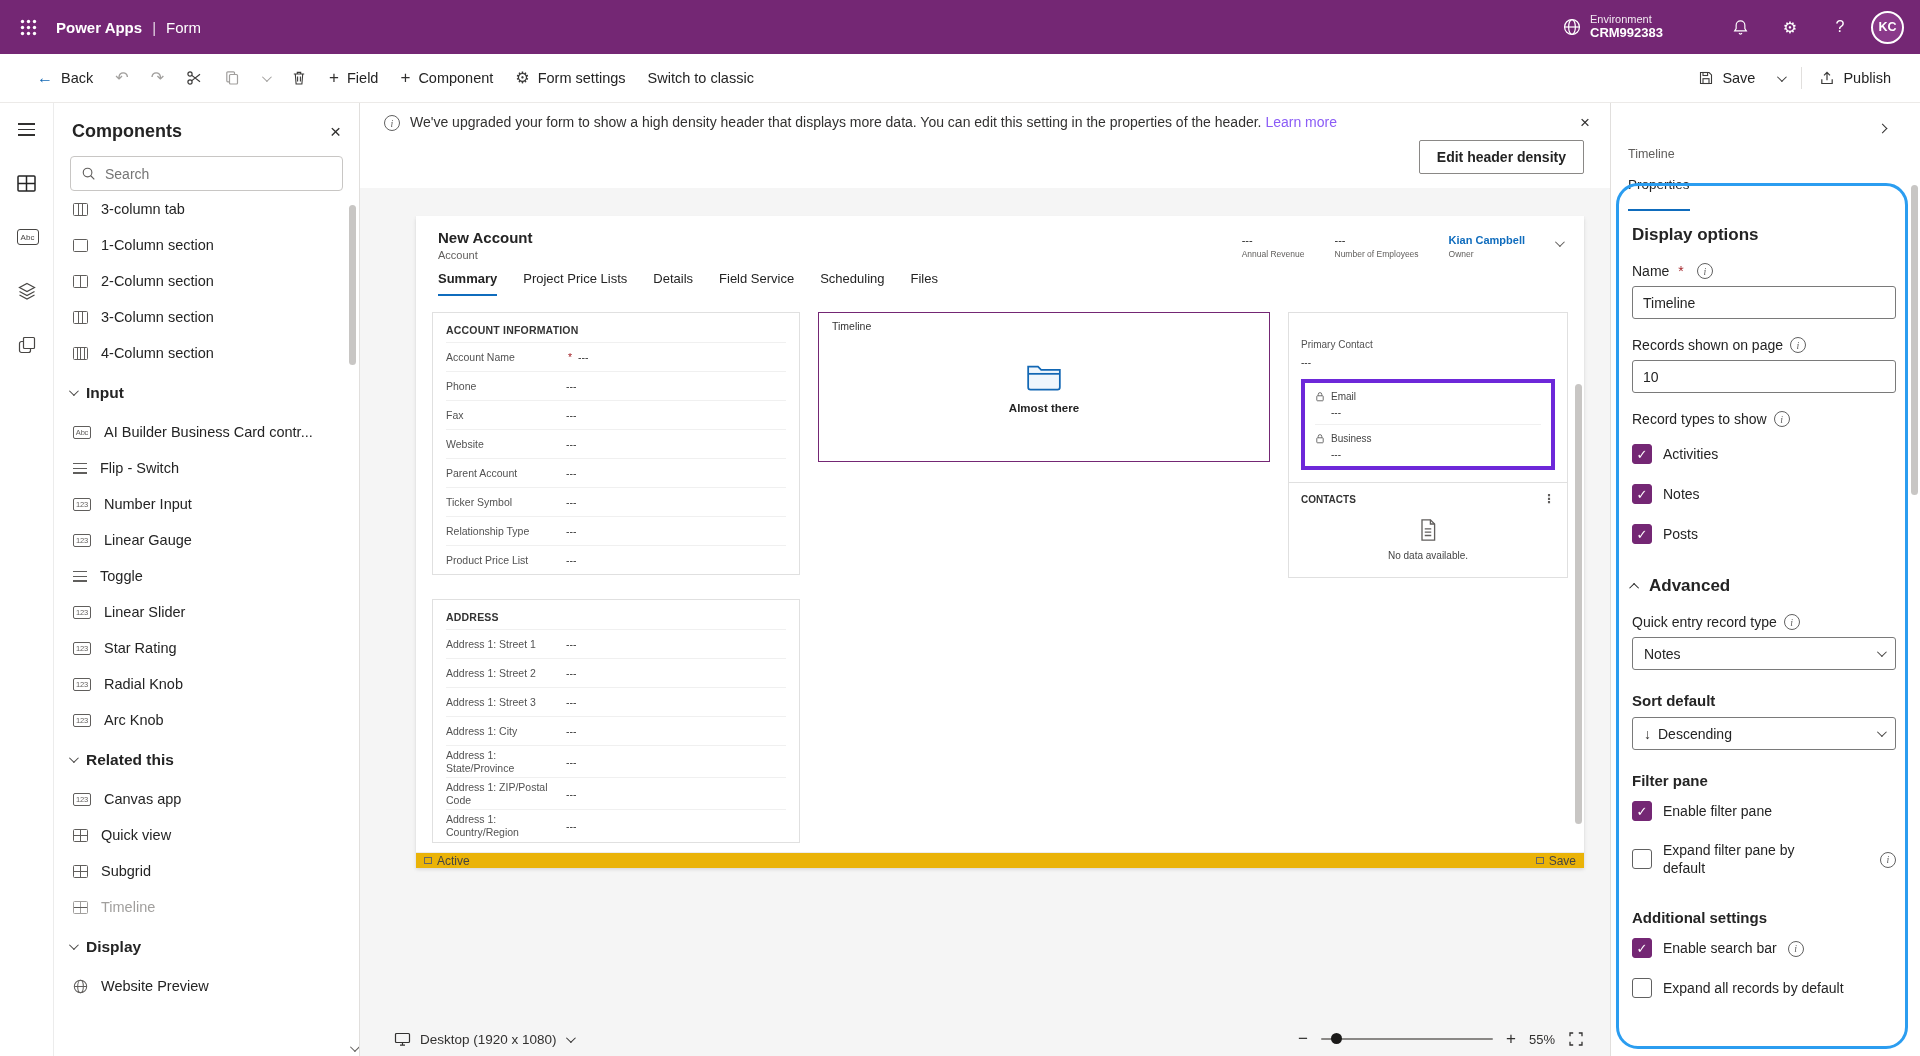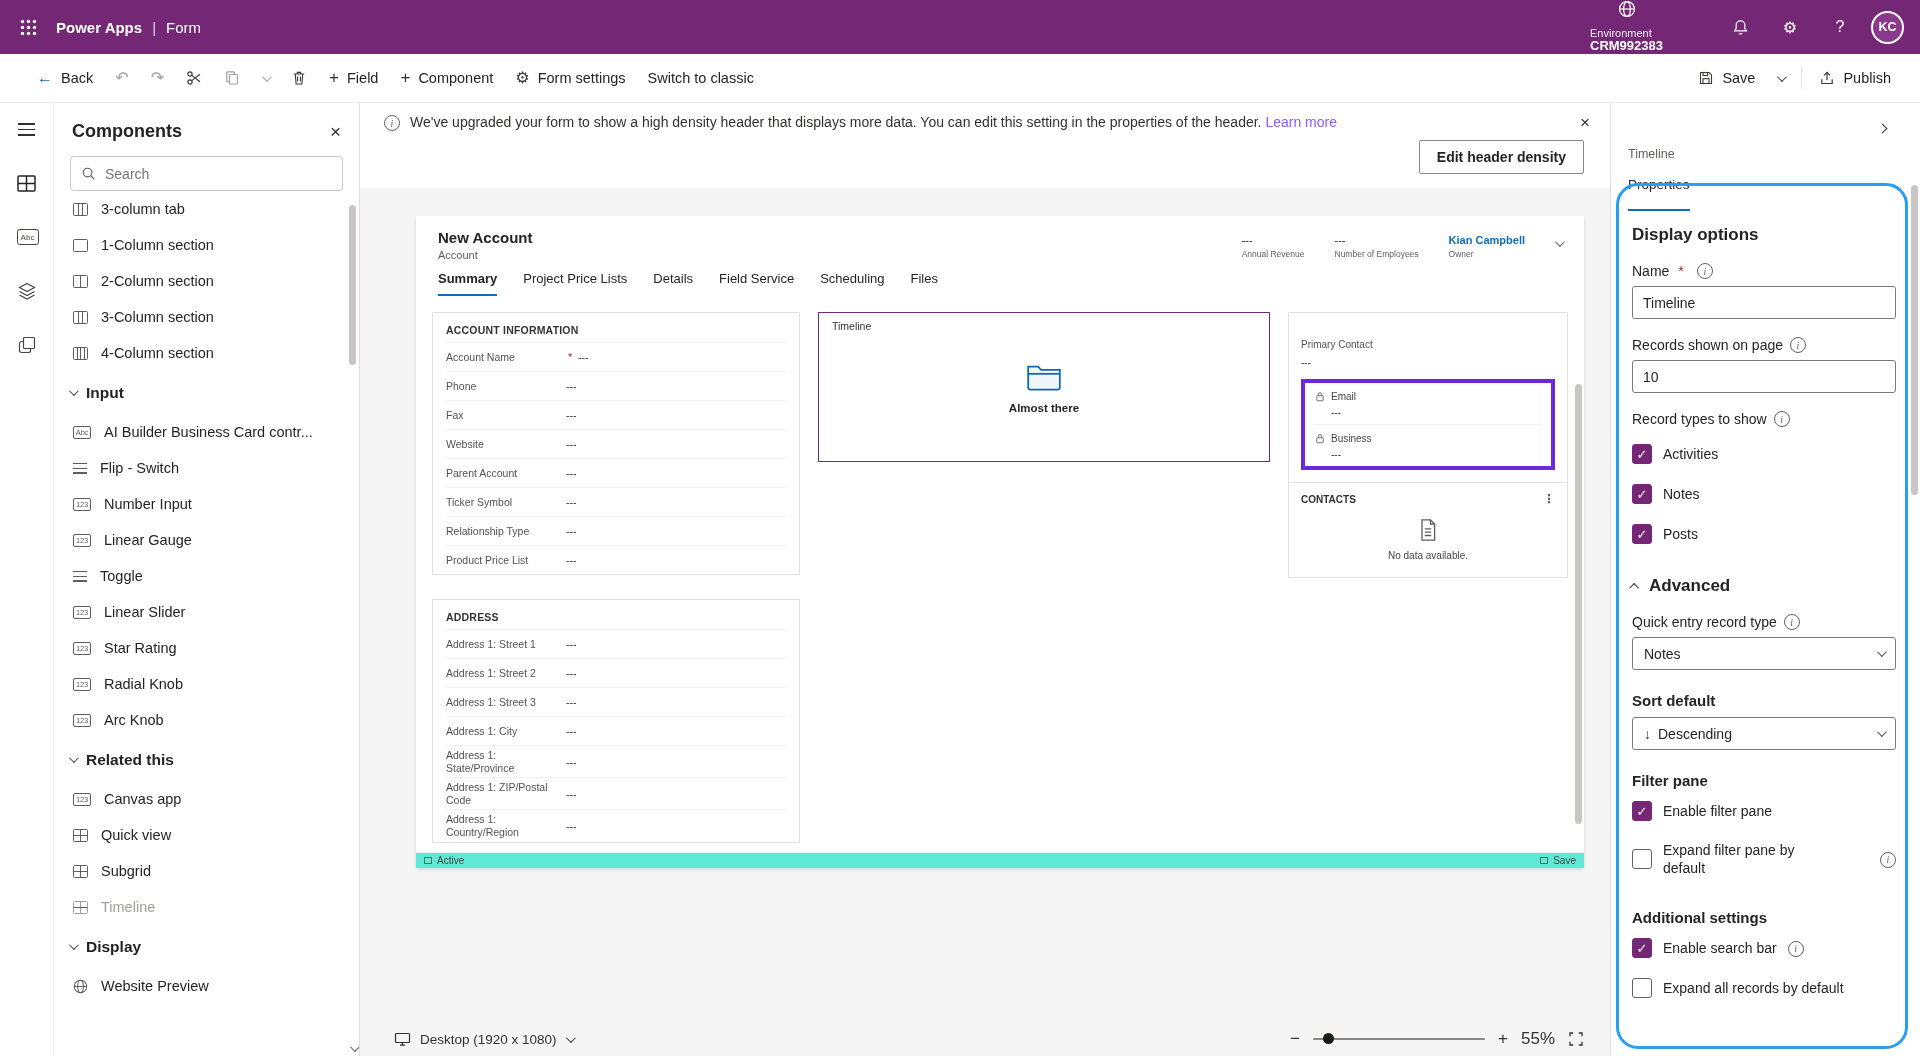--- a/index.html
+++ b/index.html
@@ -7,21 +7,21 @@
   body { font-family:"Liberation Sans","DejaVu Sans",sans-serif; color:#242424; background:#fff; font-size:14px; }
   .app { display:flex; flex-direction:column; height:100%; }
 
   
   .topbar { height:54px; background:#742774; color:#fff; display:flex; align-items:center; flex:none; }
   .waffle { width:56px; height:54px; display:grid; place-items:center; cursor:pointer; }
   .tb-title { display:flex; align-items:center; gap:10px; font-size:15px; }
   .tb-app { font-weight:bold; }
   .tb-sep { opacity:.8; font-weight:300; }
   .tb-right { margin-left:auto; display:flex; align-items:center; }
-  .env { display:flex; align-items:center; gap:9px; margin-right:52px;flex-direction:column; }
+  .env { display:flex; align-items:center; gap:9px; margin-right:52px; }
   .env-text { display:flex; flex-direction:column; line-height:1.15; }
   .env-label { font-size:11px; opacity:.9; }
   .env-name { font-size:13px; font-weight:600; }
   .tb-icon-btn { width:50px; height:54px; display:grid; place-items:center; font-size:16px; color:#fff; cursor:pointer; }
   .avatar { width:33px; height:33px; border-radius:50%; background:#8a3a8a; border:2px solid #fff; display:grid; place-items:center; font-size:12.5px; font-weight:600; margin:0 16px 0 6px; cursor:pointer; }
 
   
   .cmdbar { height:49px; background:#fff; border-bottom:1px solid #eceae8; display:flex; align-items:center; padding:0 18px 0 26px; flex:none; }
   .cbtn { display:flex; align-items:center; gap:8px; height:36px; padding:0 11px; font-size:14.5px; color:#242424; border-radius:3px; cursor:pointer; background:none; border:none; font-family:inherit; }
   .cico { font-size:16px; line-height:1; display:inline-flex; }
@@ -113,33 +113,33 @@
   .lock-card { border:4px solid #6d28d9; padding:0 10px; }
   .lock-row { padding:8px 0 6px 0; border-top:1px solid #f0f0f0; }
   .lock-row:first-child { border-top:none; }
   .lock-line { display:flex; align-items:center; gap:6px; font-size:10px; color:#444; }
   .lock-val { font-size:10px; color:#333; margin:5px 0 0 16px; }
   .contacts-box { border:1px solid #e0e0e0; border-top:none; padding:9px 12px 16px 12px; background:#fff; }
   .contacts-head { display:flex; justify-content:space-between; align-items:center; font-size:10px; font-weight:bold; color:#333; }
   .kebab { font-size:12px; color:#605e5c; cursor:pointer; }
   .nodata { text-align:center; padding-top:12px; }
   .nodata-text { font-size:10px; color:#444; margin-top:8px; }
-  .fc-foot { position:absolute; left:0; right:0; bottom:0; height:16px; background:#5eead4; border-top:1px solid #ededed; display:flex; align-items:center; justify-content:space-between; padding:0 8px; font-size:10px; color:#444; }
+  .fc-foot { position:absolute; left:0; right:0; bottom:0; height:16px; background:#eab308; border-top:1px solid #ededed; display:flex; align-items:center; justify-content:space-between; padding:0 8px; font-size:12px; color:#444; }
   .fc-foot-left, .fc-foot-right { display:flex; align-items:center; gap:5px; }
   .mini-sq { width:8px; height:7px; border:1px solid #666; display:inline-block; }
   .fc-scroll { position:absolute; right:2px; top:168px; width:7px; height:440px; background:#c8c6c4; border-radius:4px; }
 
   .canvas-foot { height:34px; display:flex; align-items:center; padding:0 26px 0 34px; flex:none; }
   .device-picker { display:flex; align-items:center; gap:9px; font-size:13.5px; color:#323130; cursor:pointer; }
   .zoom { margin-left:auto; display:flex; align-items:center; gap:13px; color:#323130; }
   .zoom-minus, .zoom-plus { font-size:17px; cursor:pointer; }
   .slider { position:relative; width:172px; height:14px; cursor:pointer; }
   .slider-track { position:absolute; left:0; right:0; top:6px; height:2px; background:#8a8886; border-radius:1px; }
   .slider-thumb { position:absolute; left:6%; top:1px; width:11px; height:11px; border-radius:50%; background:#1b1a19; }
-  .zoom-val { font-size:17px; }
+  .zoom-val { font-size:13px; }
 
   
   .props { width:310px; border-left:1px solid #e1dfdd; position:relative; overflow:hidden; background:#fff; flex:none; }
   .props-collapse { position:absolute; top:22px; right:34px; color:#323130; cursor:pointer; }
   .props-elem { position:absolute; top:44px; left:17px; font-size:12.5px; color:#605e5c; }
   .props-tab { position:absolute; top:74px; left:17px; font-size:13.5px; color:#242424; padding-bottom:17px; border-bottom:2.5px solid #0f6cbd; cursor:pointer; }
   .blue-annotation { position:absolute; left:5px; top:80px; width:292px; height:866px; border:3px solid #2b9df0; border-radius:22px; pointer-events:none; z-index:6; }
   .props-scroll { right:2px; top:82px; height:310px; z-index:7; }
   .props-content { position:absolute; top:104px; left:0; right:10px; bottom:0; padding:0 14px 0 21px; overflow:hidden; }
   .p-h1 { font-size:17px; font-weight:600; margin:18px 0 6px 0; }

